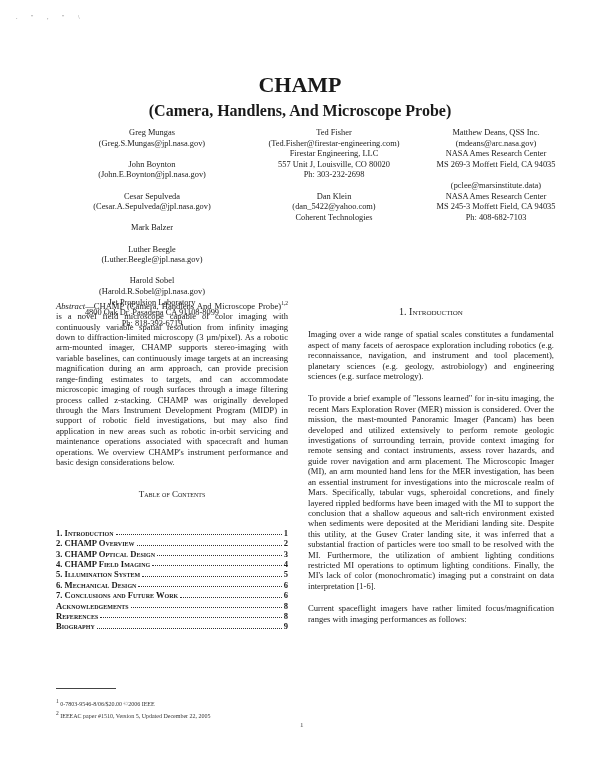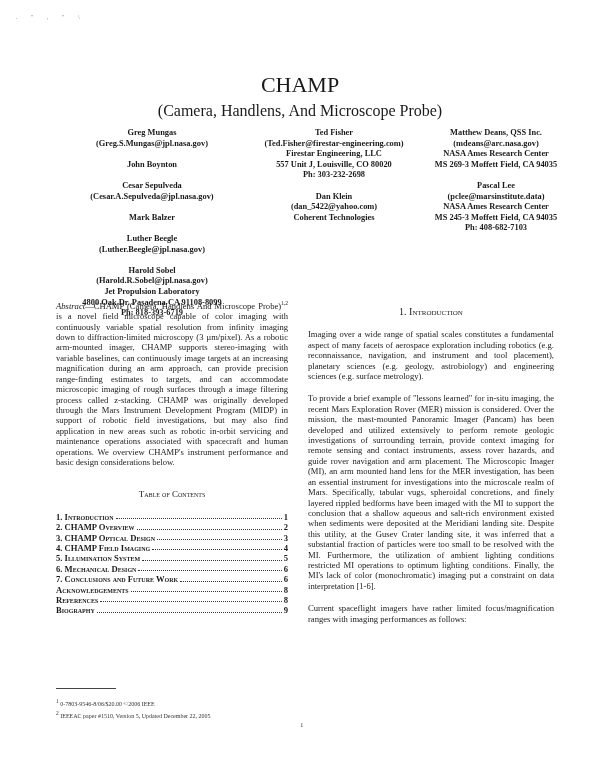--- a/index.html
+++ b/index.html
@@ -1,34 +1,34 @@
 <!DOCTYPE html>
 <html><head>
 <meta charset="utf-8">
 <style>
   html, body { margin:0; padding:0; background:#ffffff; }
   body { width:600px; height:776px; position:relative; overflow:hidden;
          font-family:"Liberation Serif", "DejaVu Serif", serif; color:#1a1a1a; }
   .page { position:absolute; left:0; top:0; width:600px; height:776px; }
   .corner-marks { position:absolute; left:16px; top:14px; font-size:6px; color:#888; letter-spacing:6px; }
-  .title { position:absolute; left:0; width:600px; text-align:center; font-weight:normal; }
+  .title { position:absolute; left:0; width:600px; text-align:center; font-weight:bold; }
   .title-main { top:72px; font-size:22px; }
   .title-sub { top:102px; font-size:16px; }
   .author-col { position:absolute; text-align:center; font-size:8.4px; line-height:10.6px; }
   .col-a { left:48px; width:208px; top:128px; }
   .col-b { left:254px; width:160px; top:128px; }
   .col-c { left:406px; width:180px; top:128px; }
-  .block { margin-bottom:10.6px;font-weight:bold; }
+  .block { margin-bottom:10.6px; }
   .text-col { position:absolute; font-size:8.6px; line-height:10.4px; text-align:justify; }
   .left-col { left:56px; width:232px; top:298px; }
   .right-col { left:308px; width:246px; top:299px; }
   .abstract-label { font-style:italic; }
   sup { font-size:5.5px; }
   .section-head { text-align:center; font-variant:small-caps; font-size:10px; margin:8px 0 12px; }
-  .toc-head { text-align:center; font-variant:small-caps; font-size:9px; margin:22px 0 12px; }
+  .toc-head { text-align:center; font-variant:small-caps; font-size:9px; margin:22px 0 28px; }
   .toc-row { display:flex; font-size:8.6px; line-height:10.4px; font-variant:small-caps; font-weight:bold; }
   .toc-row .lbl { white-space:nowrap; }
   .toc-row .dots { flex:1; border-bottom:1px dotted #333; margin:0 2px 3px; }
   .toc-row .pg { font-weight:bold; }
   .para { margin-bottom:12px; }
   .footnote-rule { position:absolute; left:56px; top:688px; width:60px; border-top:1px solid #444; }
   .footnotes { position:absolute; left:56px; top:697px; font-size:6px; line-height:9px; color:#333; }
   .page-number { position:absolute; left:300px; top:721px; font-size:7px; color:#444; }
 </style>
 </head>
@@ -39,20 +39,21 @@
   <div class="title title-main">CHAMP</div>
   <div class="title title-sub">(Camera, Handlens, And Microscope Probe)</div>
 
   <div class="author-col col-a">
       <div class="block">
         <div>Greg Mungas</div>
         <div>(Greg.S.Mungas@jpl.nasa.gov)</div>
       </div>
       <div class="block">
         <div>John Boynton</div>
+        <div>(John.E.Boynton@jpl.nasa.gov)</div>
       </div>
       <div class="block">
         <div>Cesar Sepulveda</div>
         <div>(Cesar.A.Sepulveda@jpl.nasa.gov)</div>
       </div>
       <div class="block">
         <div>Mark Balzer</div>
       </div>
       <div class="block">
         <div>Luther Beegle</div>
@@ -81,21 +82,20 @@
       </div>
     </div>
   <div class="author-col col-c">
       <div class="block">
         <div>Matthew Deans, QSS Inc.</div>
         <div>(mdeans@arc.nasa.gov)</div>
         <div>NASA Ames Research Center</div>
         <div>MS 269-3 Moffett Field, CA 94035</div>
       </div>
       <div class="block">
-        <div>Pascal Lee</div>
         <div>(pclee@marsinstitute.data)</div>
         <div>NASA Ames Research Center</div>
         <div>MS 245-3 Moffett Field, CA 94035</div>
         <div>Ph: 408-682-7103</div>
       </div>
     </div>
 
   <div class="text-col left-col">
     <div class="para">
       <span class="abstract-label">Abstract</span><span>—CHAMP (Camera, Handlens And Microscope Probe)</span><sup>1,2</sup><span> is a novel field microscope capable of color imaging with continuously variable spatial resolution from infinity imaging down to diffraction-limited microscopy (3 µm/pixel). As a robotic arm-mounted imager, CHAMP supports stereo-imaging with variable baselines, can continuously image targets at an increasing magnification during an arm approach, can provide precision range-finding estimates to targets, and can accommodate microscopic imaging of rough surfaces through a image filtering process called z-stacking. CHAMP was originally developed through the Mars Instrument Development Program (MIDP) in support of robotic field investigations, but may also find application in new areas such as robotic in-orbit servicing and maintenance operations associated with spacecraft and human operations. We overview CHAMP's instrument performance and basic design considerations below.</span>

